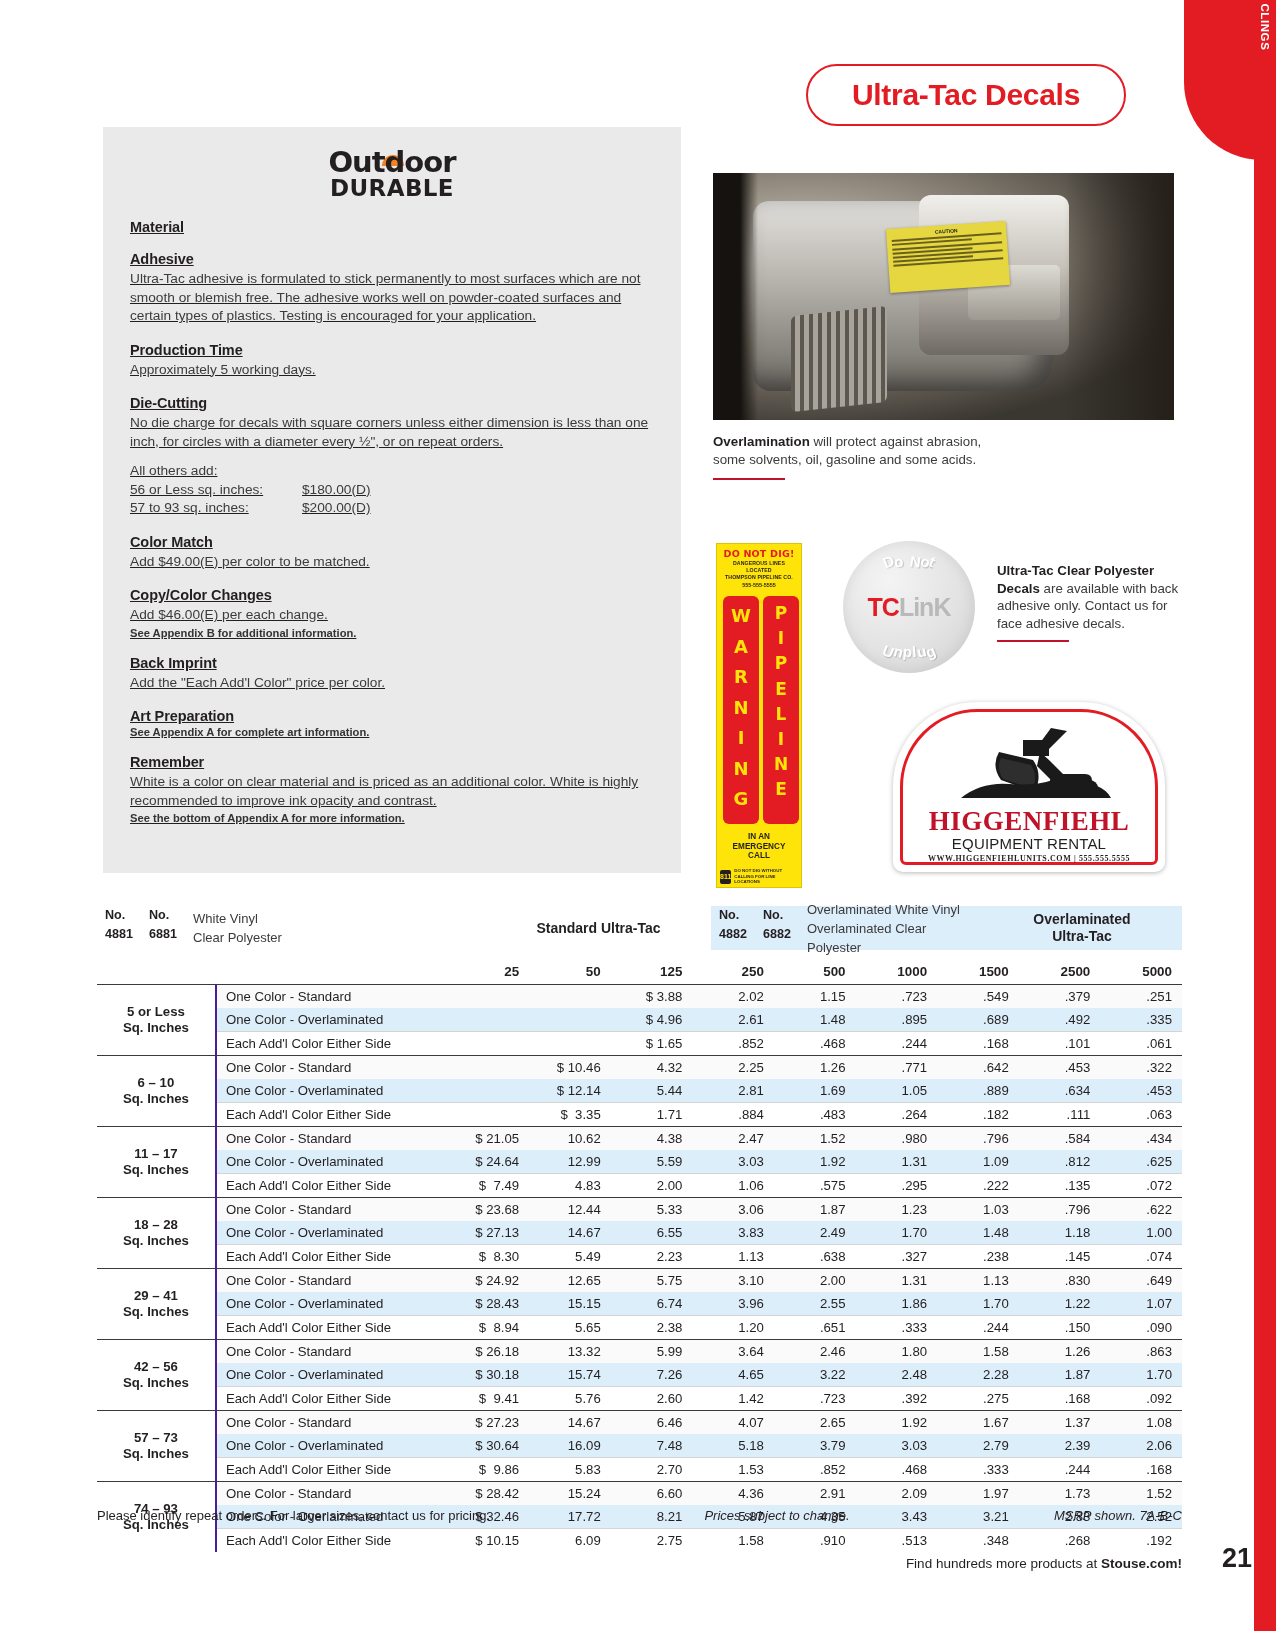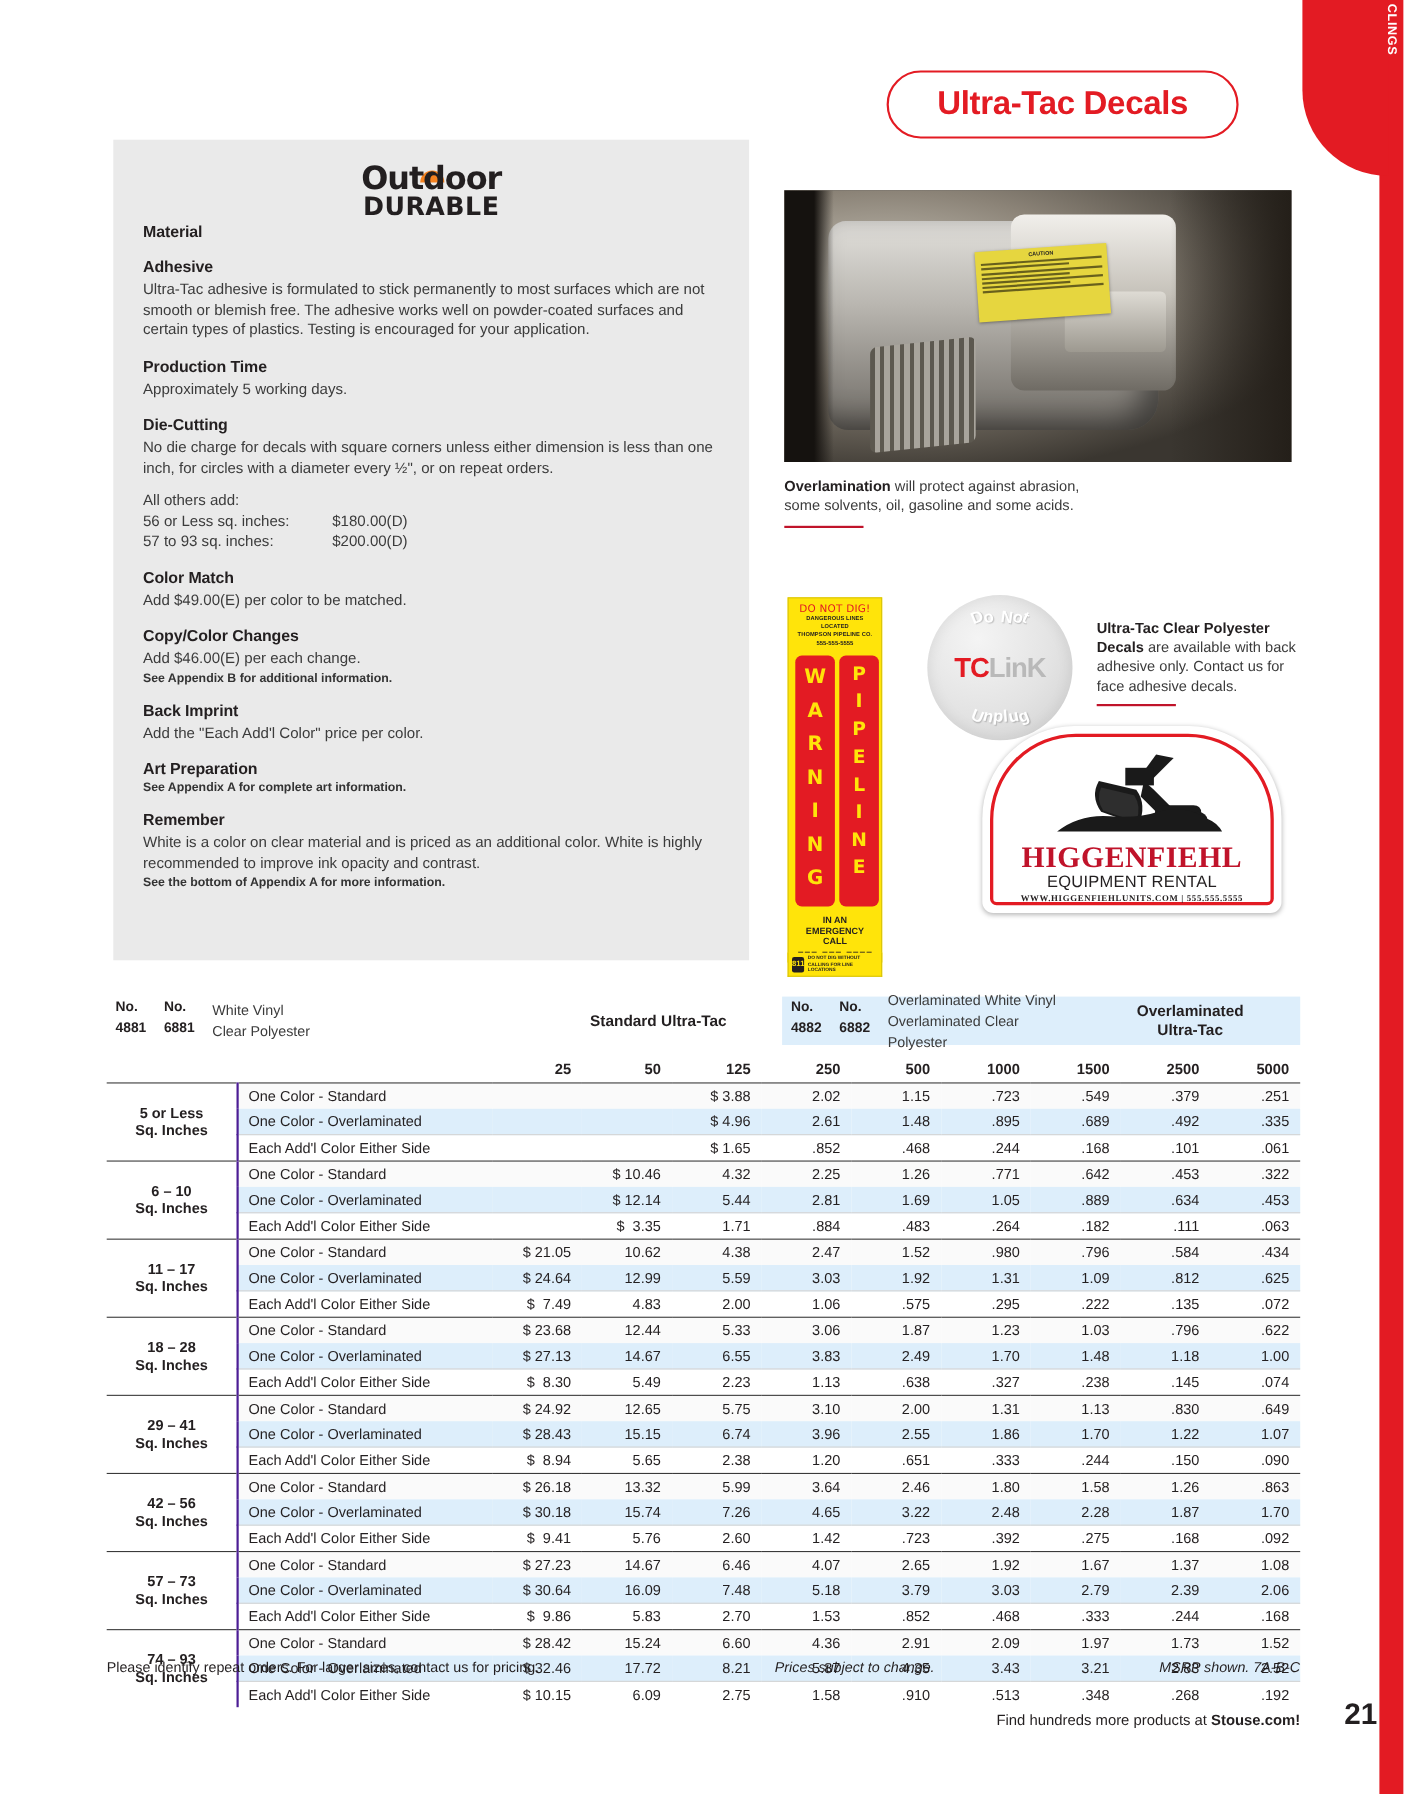--- a/index.html
+++ b/index.html
@@ -59,21 +59,21 @@
     color: #231f20; font-family: "DejaVu Sans", sans-serif; display:inline-block; position:relative; }
   .od-sun {
     position: absolute; left: 51%; top: 10px; width: 22px; height: 11px;
     background: #f58220; border-radius: 11px 11px 0 0; transform: translateX(-50%);
     z-index: 0;
   }
   .od-top b { position: relative; z-index: 1; }
   .od-bot { font-size: 23px; font-weight: bold; letter-spacing: .4px;
     color: #231f20; font-family: "DejaVu Sans", sans-serif; margin-top:-4px;}
 
-  .spec-body { position: absolute; left: 27px; top: 76px; right: 32px; }
+  .spec-body { position: absolute; left: 27px; top: 92px; right: 32px; text-decoration: underline; }
   .spec-h {
     font-size: 14.5px; font-weight: bold; color: #231f20; margin-top: 16px;
     letter-spacing: -.1px;
   }
   .spec-h:first-child { margin-top: 0; }
   .spec-p {
     font-size: 13.7px; color: #3b3b3b; line-height: 18.5px; margin-top: 3px;
   }
   .spec-small {
     font-size: 11.2px; color: #333; font-weight: bold; margin-top: 2px;
@@ -135,21 +135,21 @@
     position: absolute; left: 713px; top: 478px; width: 72px; height: 2px;
     background: #c0132a;
   }
 
   
   .sign {
     position: absolute; left: 716px; top: 543px; width: 86px; height: 332px;
     background: #ffe40a; border: 1px solid #d9c40a;
     padding: 4px 3px 3px 3px; overflow: hidden;
   }
-  .sign .dnd { color: #e31b23; font-weight: normal; font-size: 9.5px;
+  .sign .dnd { color: #e31b23; font-weight: bold; font-size: 9.5px;
     text-align:center; letter-spacing: .2px; font-family:"DejaVu Sans",sans-serif;}
   .sign .subl { color:#231f20; font-weight:bold; font-size:5.2px; text-align:center;
     line-height:6.6px; margin-top:1px; letter-spacing:.1px;}
   .sign .phone-sm { color:#231f20; font-weight:bold; font-size:5.4px; text-align:center; margin-top:1px;}
   .sign .bars { position:absolute; left:6px; top:52px; display:flex; gap:4px; }
   .bar {
     width: 36px; background: #e31b23; border-radius: 6px;
     display:flex; flex-direction:column; align-items:center;
     padding: 5px 0; height: 228px;
   }
@@ -191,21 +191,21 @@
 
   .clear-poly {
     position:absolute; left:997px; top:562px; width:186px;
     font-size:13.3px; line-height:17.5px; color:#3b3b3b;
   }
   .clear-poly b { color:#231f20; }
   .rule-red2 { position:absolute; left:997px; top:640px; width:72px; height:2px; background:#c0132a; }
 
   
   .higgen {
-    position:absolute; left:893px; top:660px; width:272px; height:170px;
+    position:absolute; left:893px; top:702px; width:272px; height:170px;
     background:#ffffff; border-radius: 84px 84px 10px 10px;
     box-shadow: 0 1px 5px rgba(0,0,0,.28);
     overflow:hidden;
   }
   .higgen-in {
     position:absolute; left:7px; top:7px; right:7px; bottom:7px;
     border: 3px solid #e31b23; border-radius: 78px 78px 6px 6px;
   }
   .exc {
     position:absolute; left:0; right:0; top:22px; height:78px;

